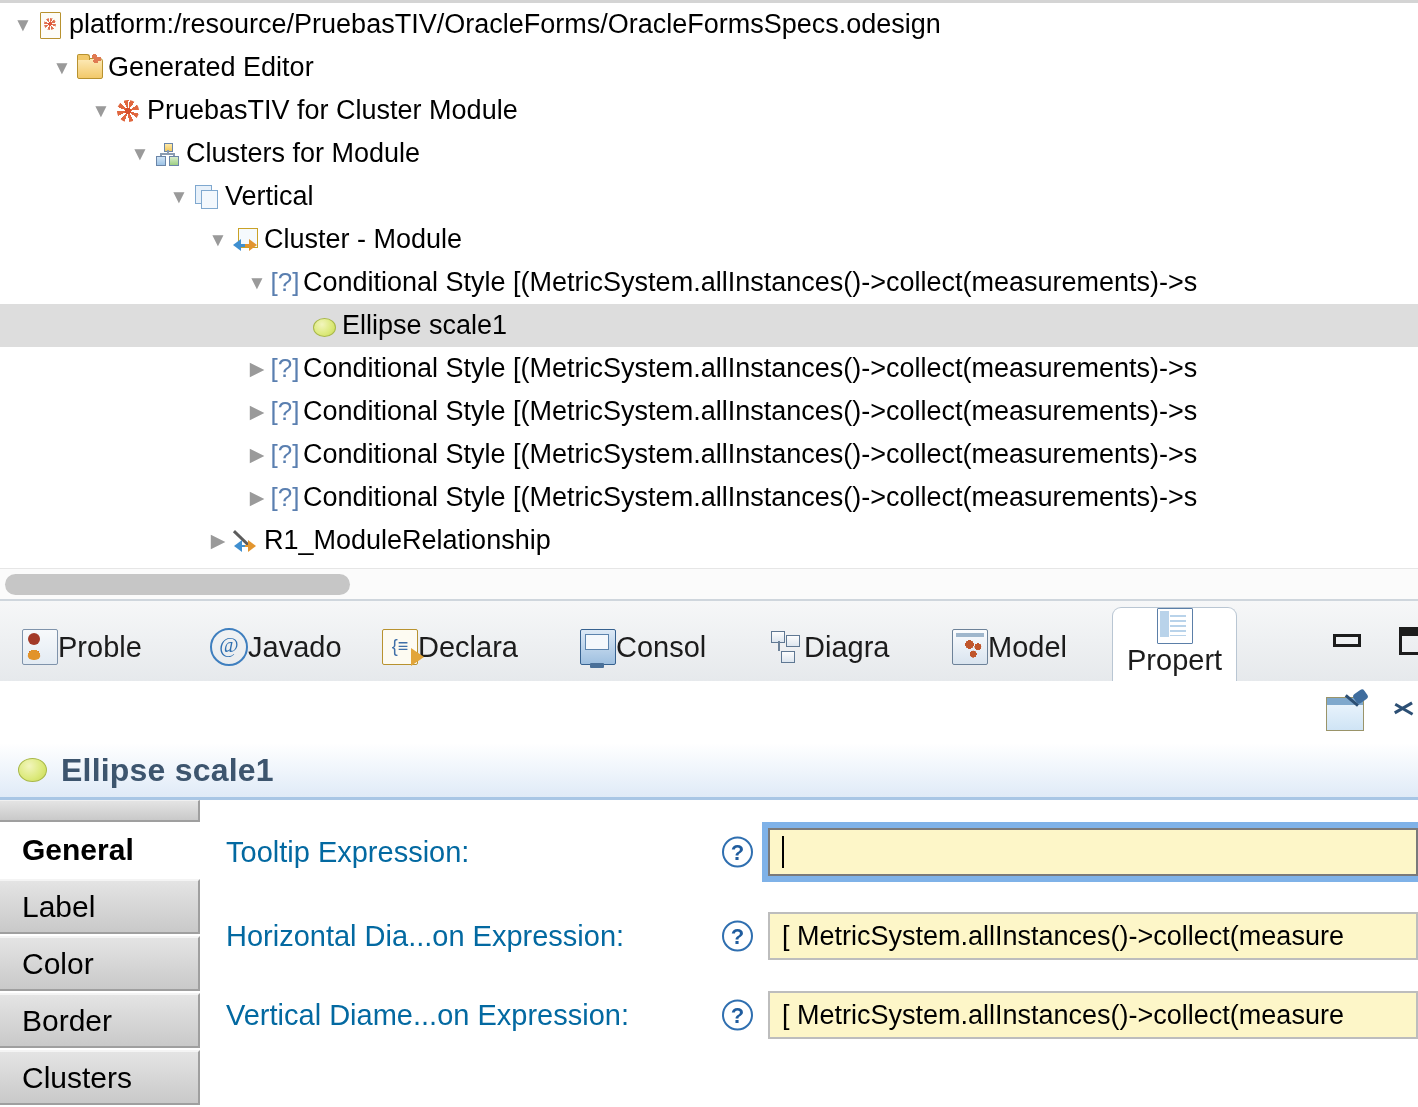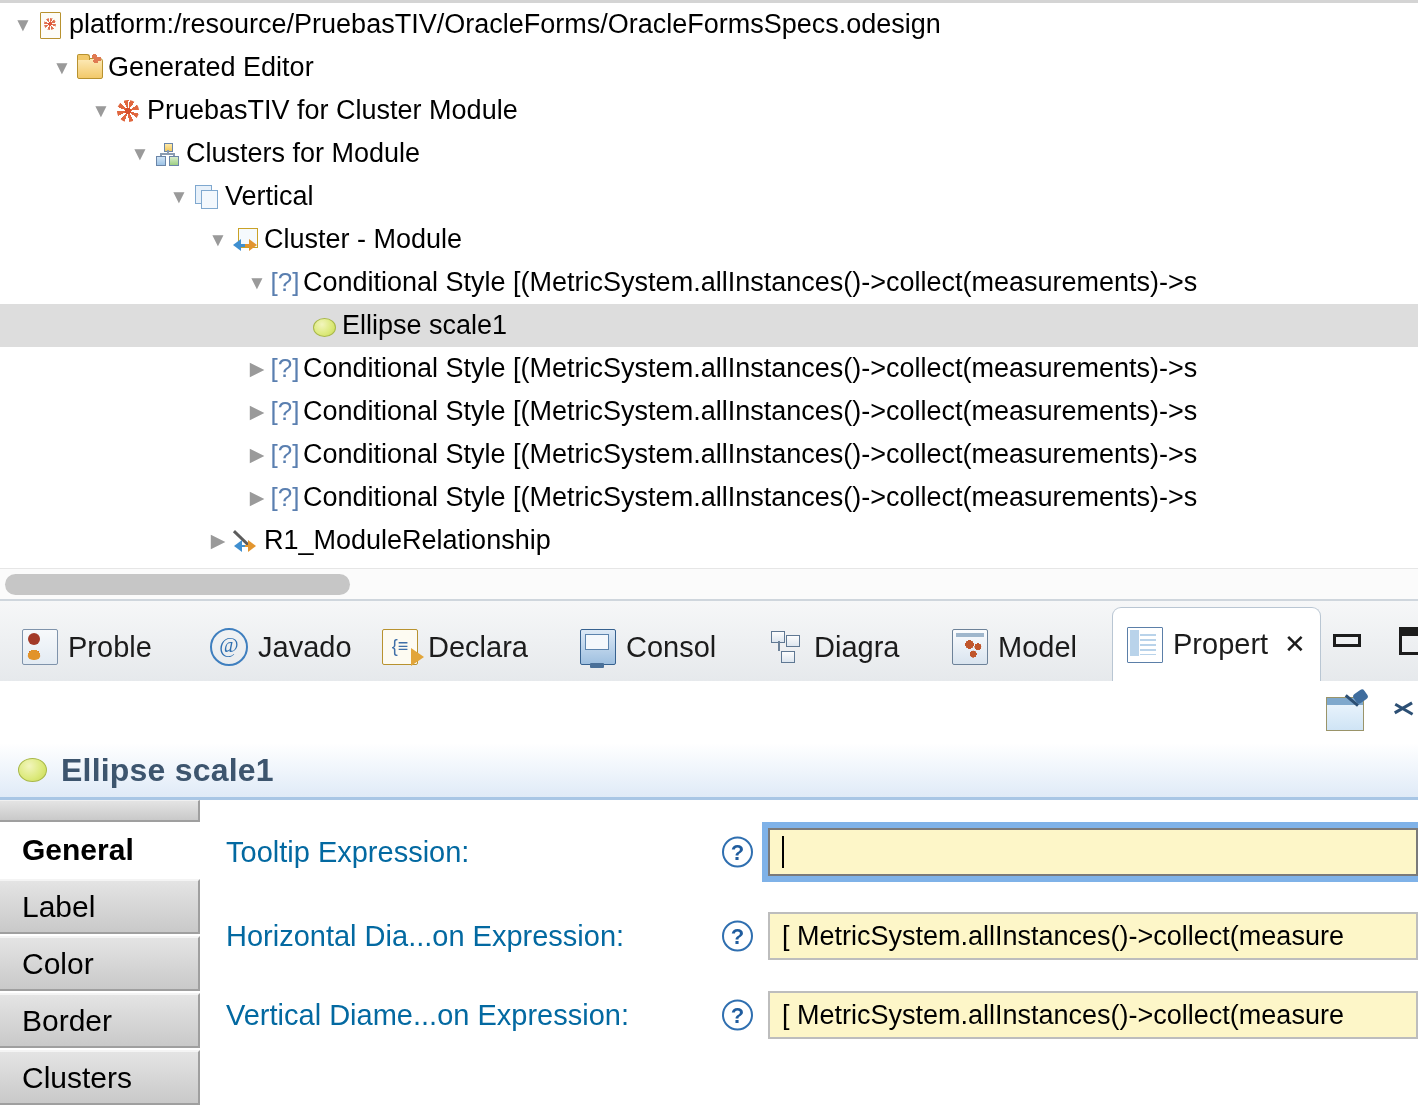--- a/index.html
+++ b/index.html
@@ -217,21 +217,20 @@
     width: 1418px; height: 80px;
     background: linear-gradient(#f6f7f8, #e6e9ec);
     border-bottom: 2px solid #c9d2db;
   }
   .tab {
     position: absolute;
     top: 12px;
     height: 68px;
     display: flex;
     align-items: center;
-    gap: 10px;
     padding: 0 14px;
     font-size: 29px;
     color: #1c1c1c;
     box-sizing: border-box;
   }
   .tab.active {
     top: 6px;
     height: 74px;
     background: #ffffff;
     border: 1.5px solid #b9c6d3;
@@ -696,21 +695,21 @@
         <span>Diagra</span>
       </div>
       <div class="tab" style="left: 566px;">
         <span class="tabicon ti-console"></span>
         <span>Consol</span>
       </div>
       <div class="tab" style="left: 938px;">
         <span class="tabicon ti-model"></span>
         <span>Model</span>
       </div>
-      <div class="tab active" style="left: 1112px;">
+      <div class="tab active" style="left: 1112px; flex-direction: column;">
         <span class="tabicon ti-properties"></span>
         <span>Propert</span>
         <span class="close-x">✕</span>
       </div>
       <div class="tabbtn minimize" style="left: 1330px;"></div>
       <div class="tabbtn maximize" style="left: 1396px;"></div>
     </div>
 
   <div id="view-toolbar">
     <div class="tb-pin">

